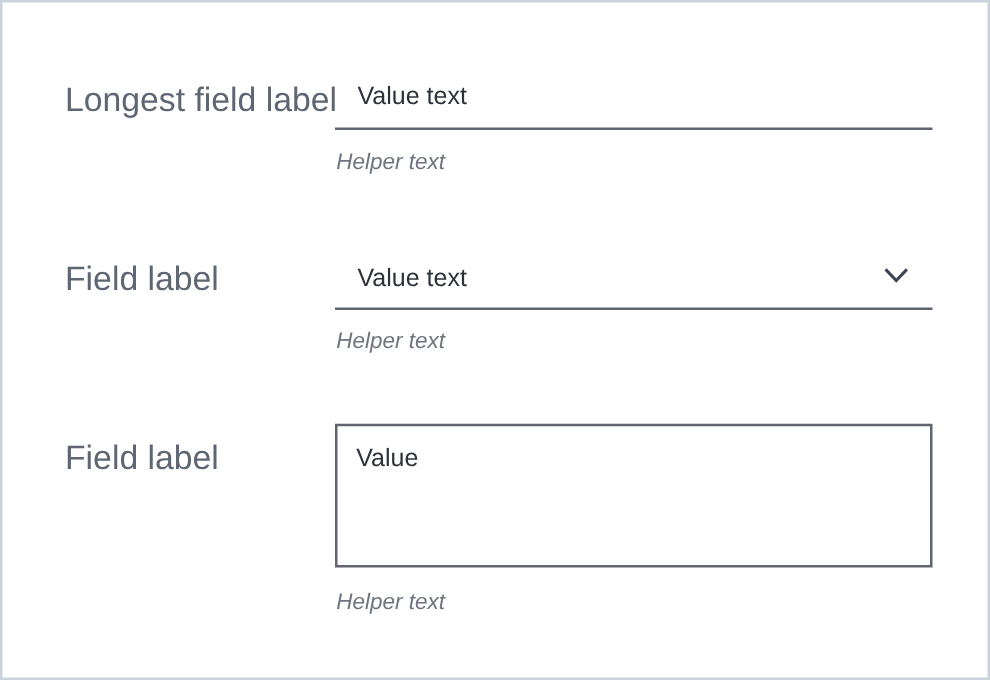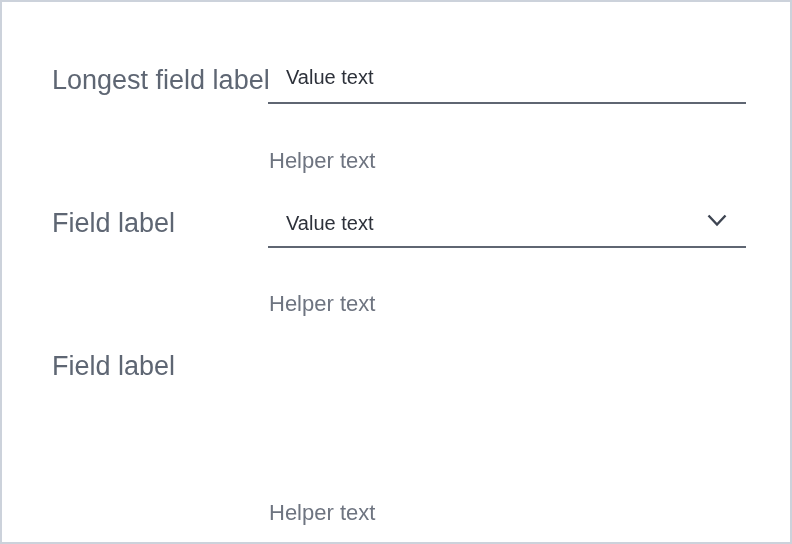--- a/index.html
+++ b/index.html
@@ -20,25 +20,25 @@
     position: absolute;
     left: 50px;
     font-size: 27px;
     line-height: 28px;
     color: #5e6673;
     white-space: nowrap;
   }
   .helper {
     position: absolute;
     left: 267px;
-    font-size: 22px;
+    font-size: 18px;
     line-height: 24px;
+    font-style: italic;
     color: #6e7480;
     white-space: nowrap;
-    margin-top: 32px;
   }
   
   .text-input {
     position: absolute;
     left: 266px;
     top: 58px;
     width: 478px;
     height: 44px;
     border: none;
     border-bottom: 2px solid #5f6672;
@@ -116,15 +116,16 @@
   <label class="field-label label-2">Field label</label>
   <div class="select-control" role="combobox" aria-expanded="false">
     <span class="select-value">Value text</span>
     <svg class="select-chevron" viewBox="0 0 20 13">
       <path d="M1.5 1.5 L10 10.5 L18.5 1.5" fill="none" stroke="#3e4552" stroke-width="2.4" stroke-linecap="butt" stroke-linejoin="miter"></path>
     </svg>
   </div>
   <div class="helper helper-2">Helper text</div>
 
   <label class="field-label label-3">Field label</label>
+  <textarea class="textarea-control" style="">Value</textarea>
   <div class="helper helper-3">Helper text</div>
 
 </div>
 
 </body></html>

